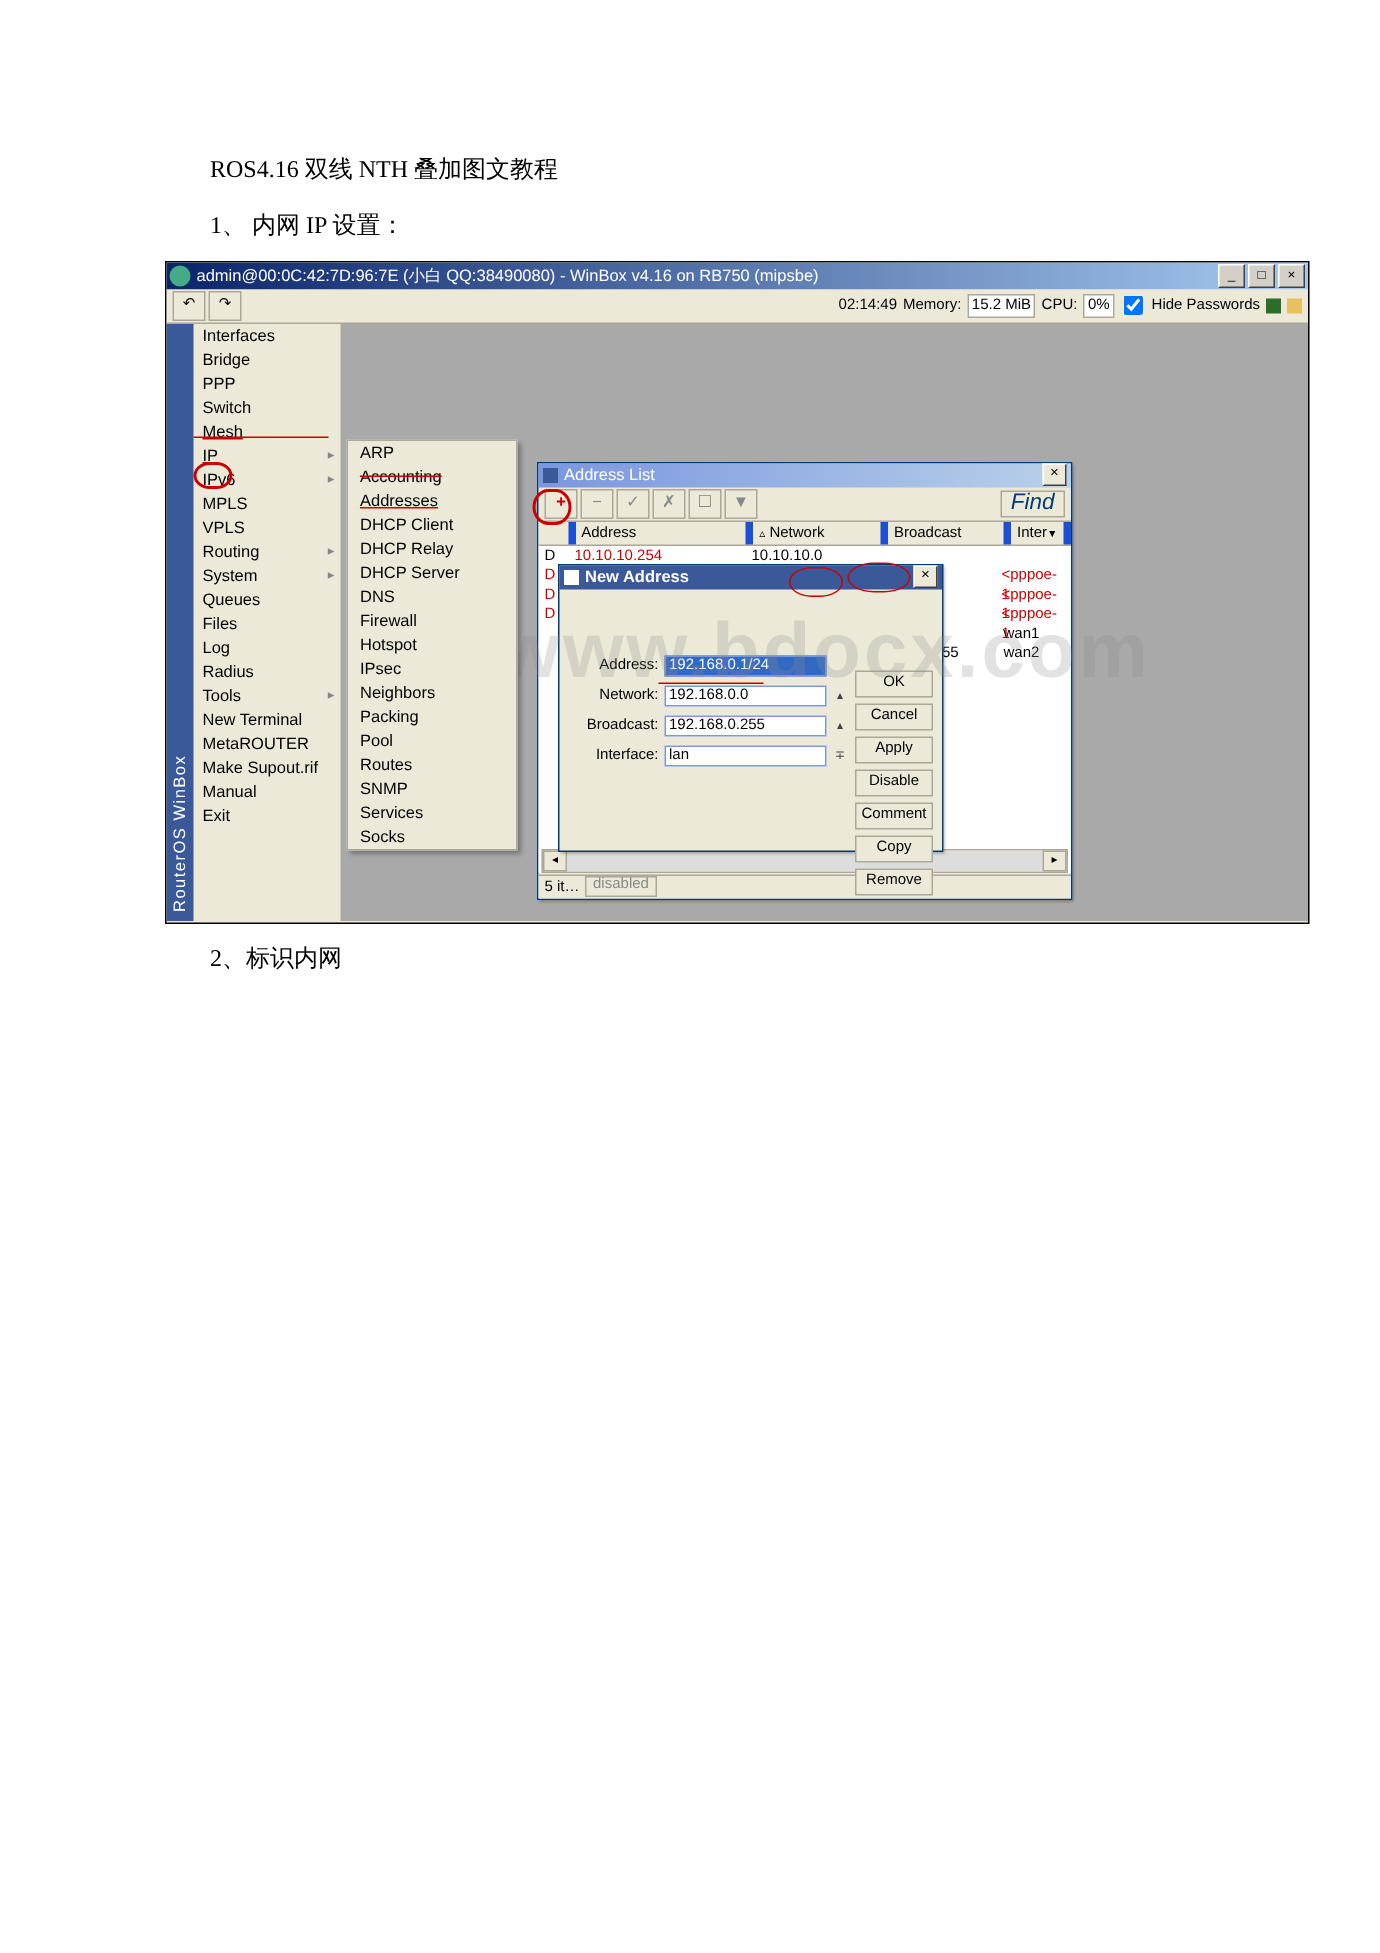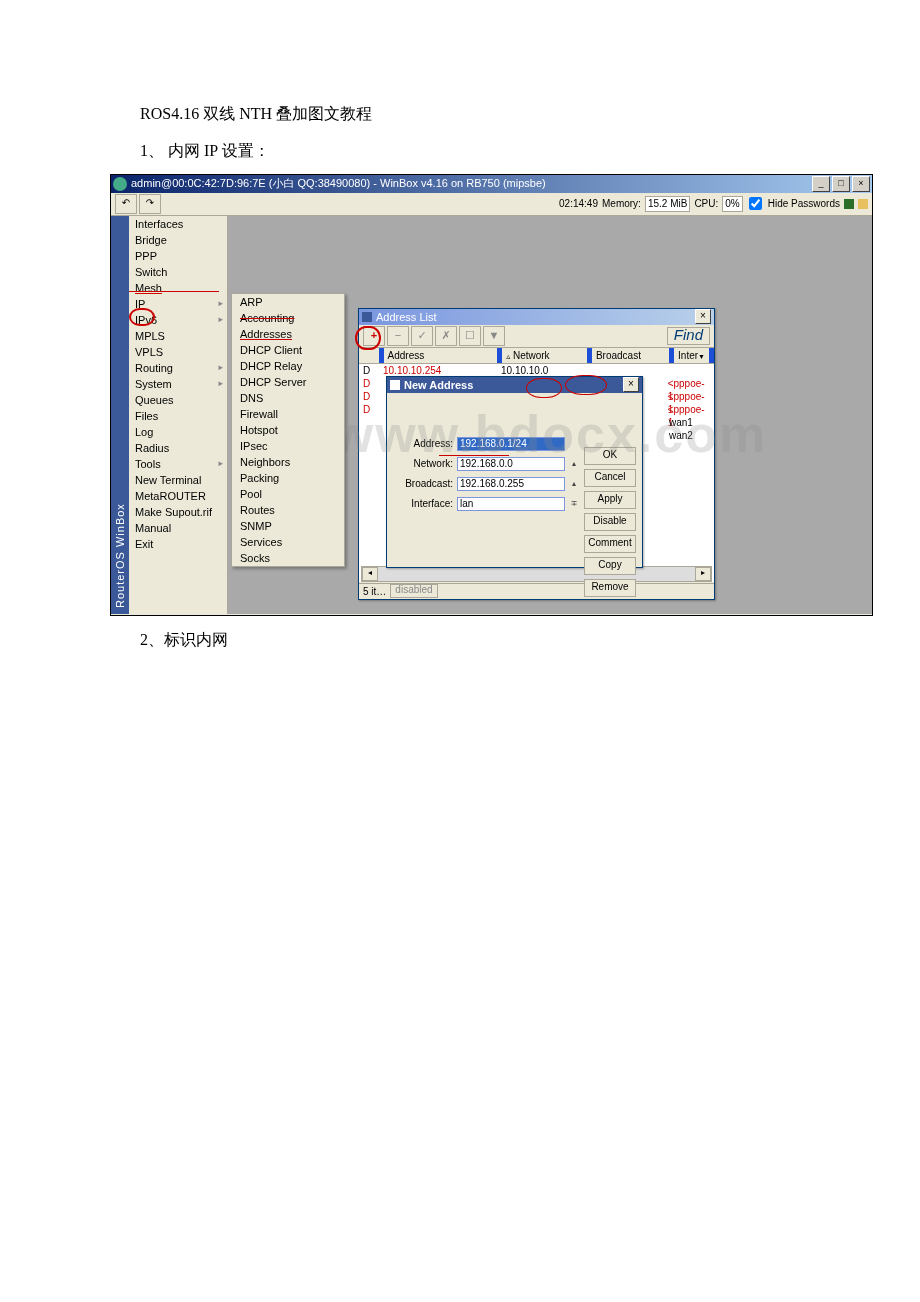--- a/index.html
+++ b/index.html
@@ -183,21 +183,21 @@
             <div class="arr">◂</div>
             <div class="track"></div>
             <div class="arr">▸</div>
           </div>
           <div class="status-strip">
             <span>5 it…</span>
             <span class="disabled">disabled</span>
           </div>
         </div>
 
-        <div class="inner-win" style="left:158px; top:160px; width:255px; height:190px;">
+        <div class="inner-win" style="left:144px; top:160px; width:255px; height:190px;">
           <div class="inner-title" style="background:#3b5998;">
             <span style="width:10px;height:10px;background:#fff;display:inline-block;margin-right:4px;"></span>
             <b>New Address</b>
             <span class="spacer"></span>
             <span class="close-x">×</span>
           </div>
           <div style="position:relative; height:172px;margin-top:32px;">
             <div class="dlg-body" style="position:absolute; left:4px; top:6px; width:188px;">
               <label>Address:</label>
               <input style="background: rgb(49, 106, 197); color: rgb(255, 255, 255);" value="192.168.0.1/24">

